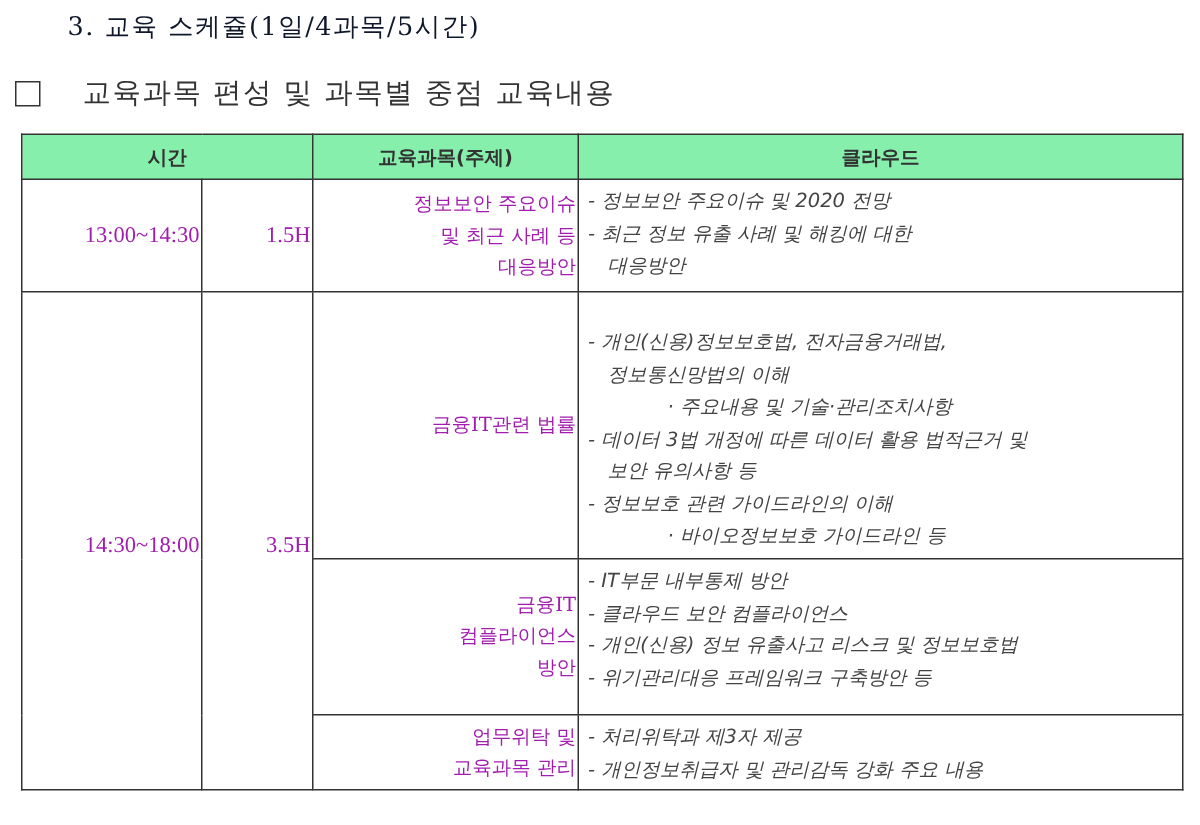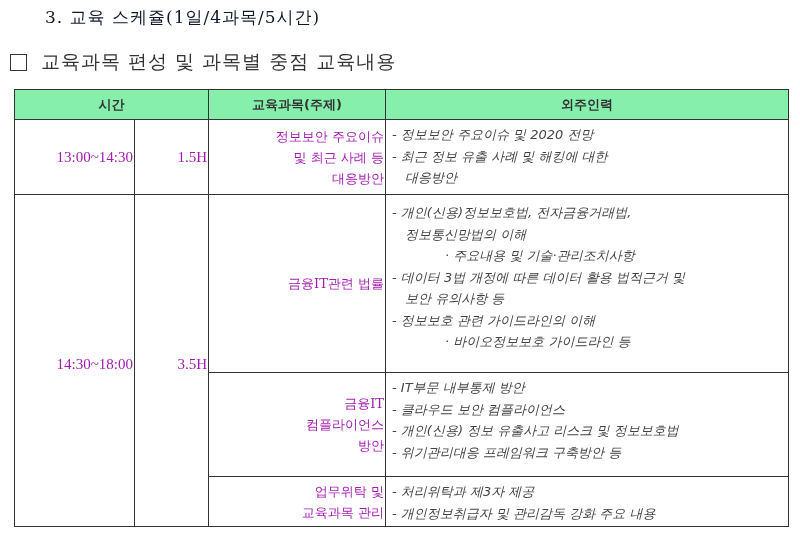--- a/index.html
+++ b/index.html
@@ -1,19 +1,19 @@
 <!DOCTYPE html>
 <html><head>
 <meta charset="utf-8">
 <style>
   html, body { margin:0; padding:0; background:#ffffff; }
   body { width:800px; height:550px; position:relative; overflow:hidden;
          font-family:"DejaVu Serif", serif; color:#2a2a2a; }
   .h1 { position:absolute; left:10px; top:6px; font-size:17px; letter-spacing:1px; color:#0f172a;margin-left:35px; }
-  .h2 { position:absolute; left:10px; top:49px; font-size:19px; letter-spacing:1px; color:#333; display:flex; align-items:center; }
+  .h2 { position:absolute; left:10px; top:49px; font-size:19px; letter-spacing:1px; color:#333; display:flex; align-items:center;gap:14px; }
   .box { display:inline-block; width:15px; height:15px; border:1.5px solid #333; margin-right:14px; }
   table { position:absolute; left:14px; top:89px; width:774px; border-collapse:collapse; table-layout:fixed; }
   td, th { border:1.5px solid #333; font-size:13px; }
   th { background:#86efac; height:27px; font-weight:bold; font-family:"DejaVu Sans", sans-serif; font-size:13px; color:#333; }
   td.c { text-align:right; vertical-align:middle; line-height:21px; color:#a21caf; }
   td.c.time { font-family:"Liberation Serif", serif; font-size:15px;padding-left:34px; }
   td.l { vertical-align:top; padding:4px 6px 2px 6px; line-height:21.5px; color:#444; font-family:"DejaVu Sans", sans-serif; font-size:13px;font-style:italic; }
   .line { white-space:nowrap; }
   .ind { padding-left:13px; }
   .sub { padding-left:6px;margin-left:47px; }
@@ -31,21 +31,21 @@
   <colgroup>
     <col style="width:120px">
       <col style="width:74px">
       <col style="width:177px">
       <col style="width:403px">
   </colgroup>
   <thead>
     <tr>
       <th colspan="2">시간</th>
       <th>교육과목(주제)</th>
-      <th>외주인력</th>
+      <th>클라우드</th>
     </tr>
   </thead>
   <tbody>
     <tr style="height:75px">
       <td class="c time">13:00~14:30</td>
       <td class="c time">1.5H</td>
       <td class="c">
         <div>정보보안 주요이슈</div>
         <div>및 최근 사례 등</div>
         <div>대응방안</div>
@@ -55,21 +55,21 @@
         <div class="line">- 최근 정보 유출 사례 및 해킹에 대한</div>
         <div class="line ind">대응방안</div>
       </td>
     </tr>
     <tr style="height:178px">
       <td class="c time" rowspan="3" style="padding-top:8px">14:30~18:00</td>
       <td class="c time" rowspan="3" style="padding-top:8px">3.5H</td>
       <td class="c">
         <div>금융IT관련 법률</div>
       </td>
-      <td class="l" style="padding-top:7px">
+      <td class="l" style="padding-top:23px">
         <div class="line">- 개인(신용)정보보호법, 전자금융거래법,</div>
         <div class="line ind">정보통신망법의 이해</div>
         <div class="line sub">· 주요내용 및 기술·관리조치사항</div>
         <div class="line">- 데이터 3법 개정에 따른 데이터 활용 법적근거 및</div>
         <div class="line ind">보안 유의사항 등</div>
         <div class="line">- 정보보호 관련 가이드라인의 이해</div>
         <div class="line sub">· 바이오정보보호 가이드라인 등</div>
       </td>
     </tr>
     <tr style="height:104px">

